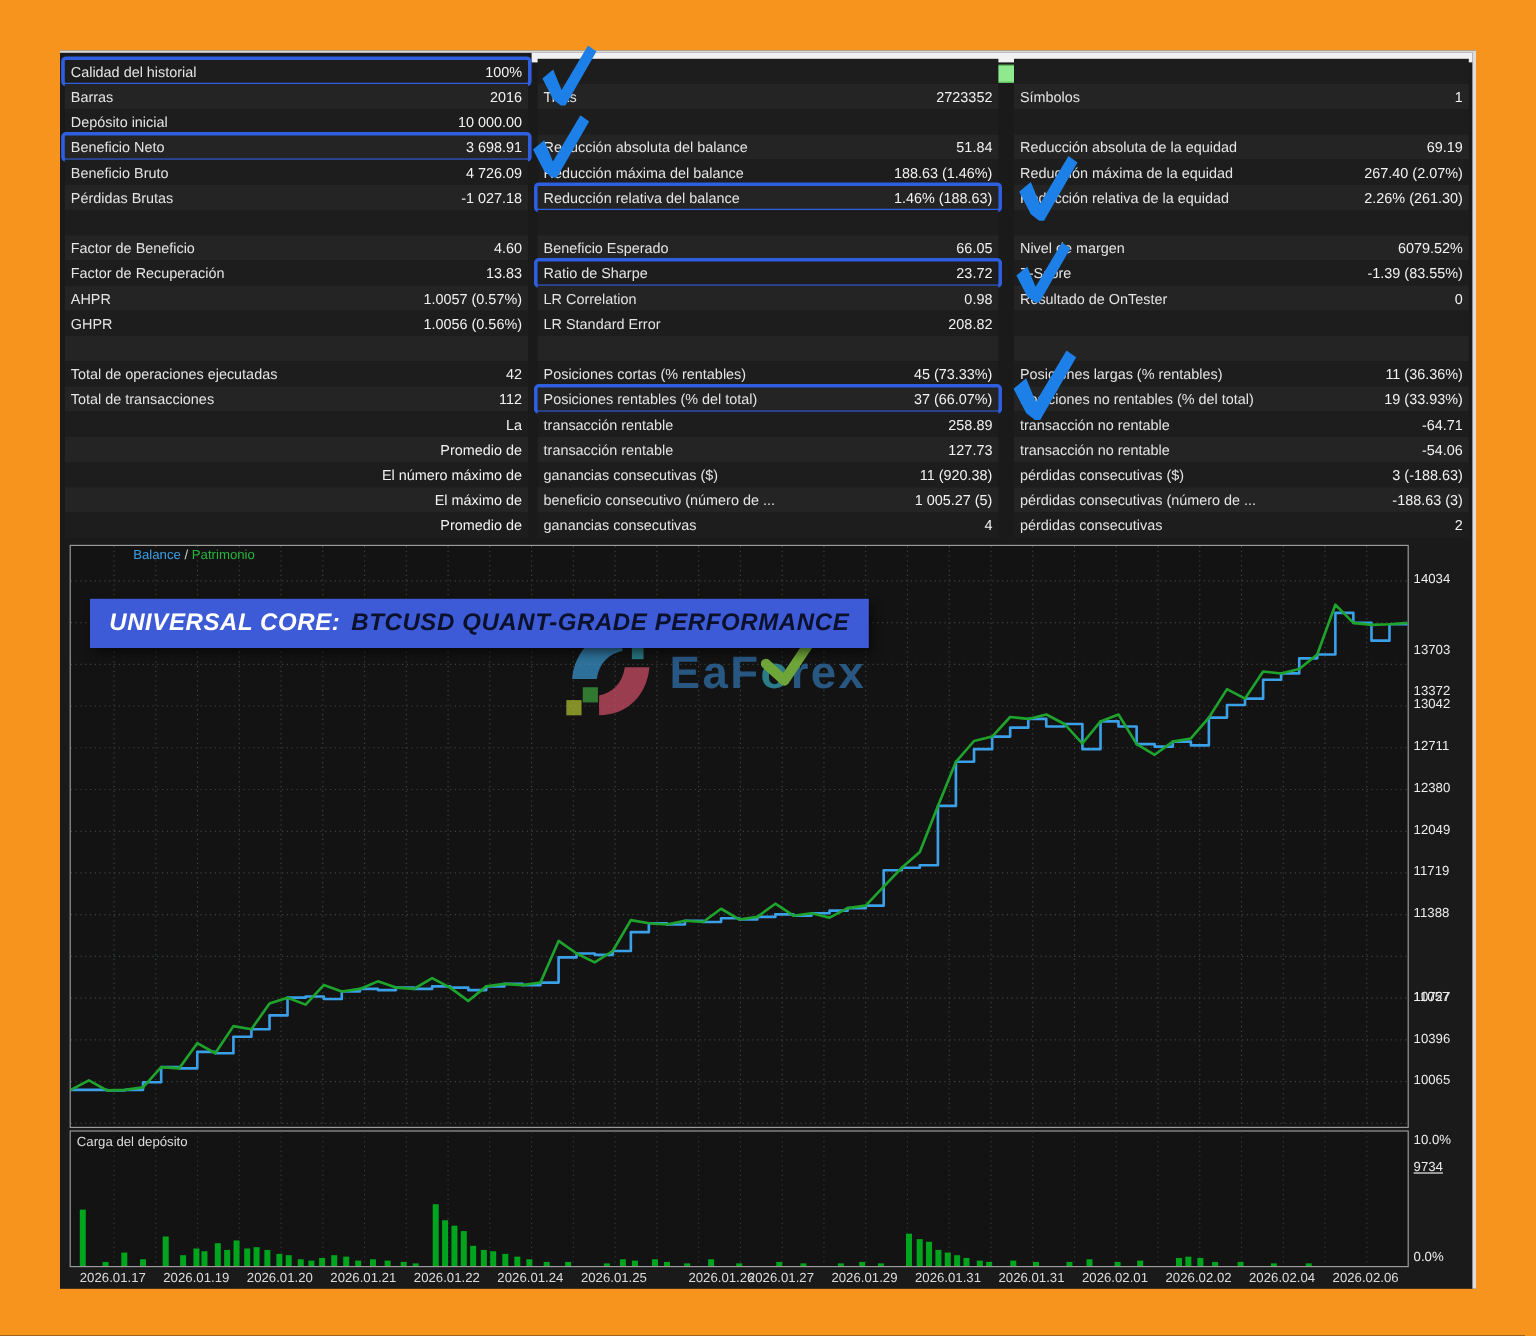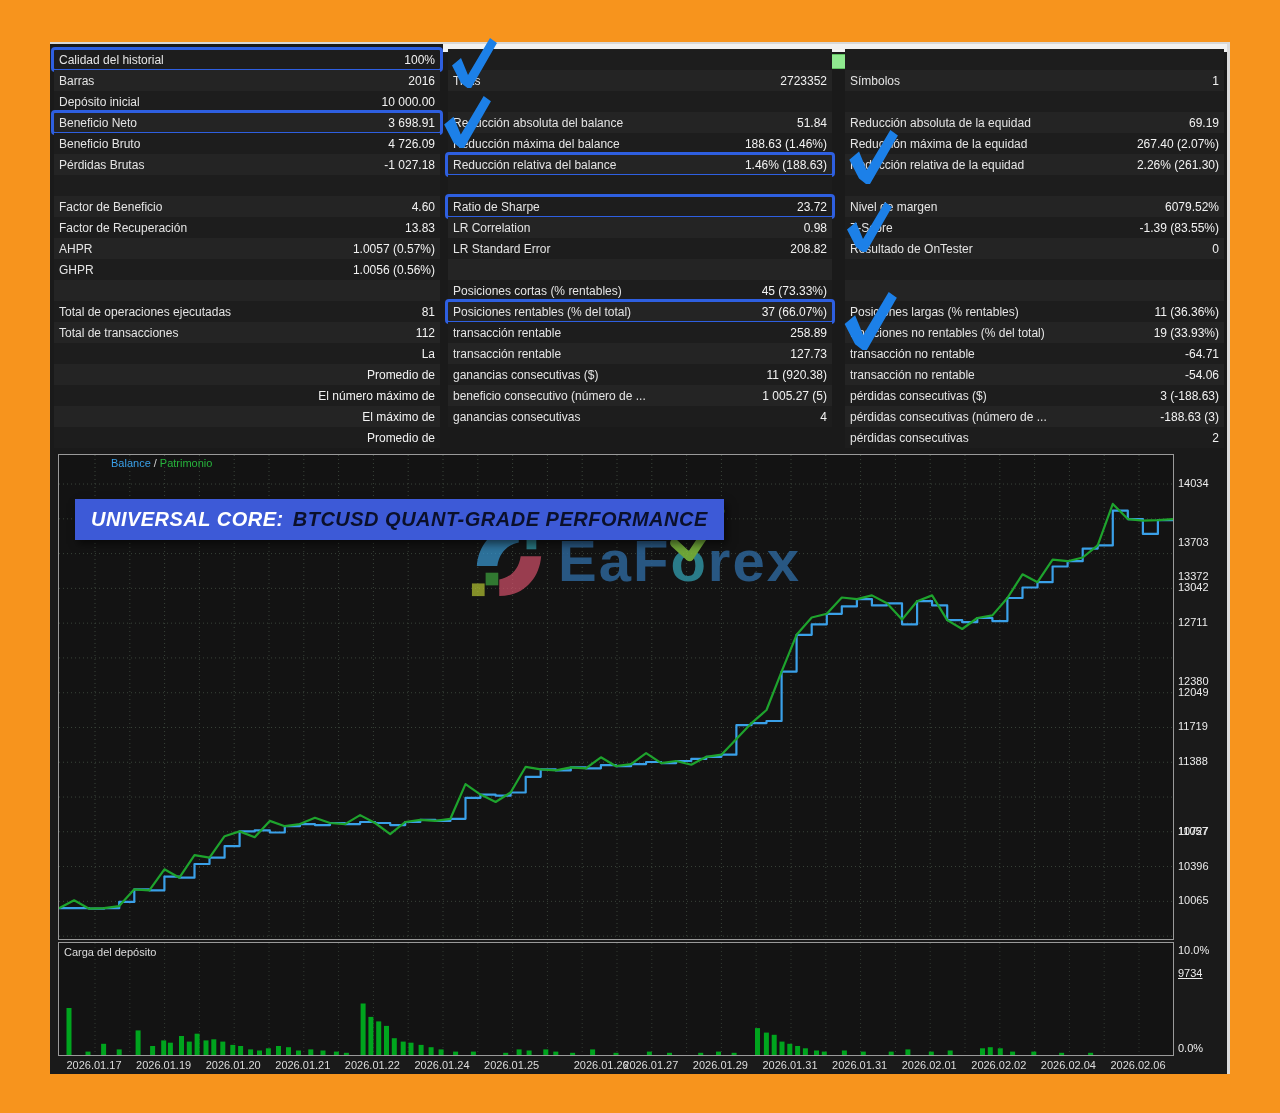--- a/index.html
+++ b/index.html
@@ -54,21 +54,21 @@
   .banner{position:absolute;left:25px;top:455px;height:41px;min-width:585px;
           background:#3D5AD7;display:flex;align-items:center;padding:0 16px;
           font-style:italic;font-weight:bold;font-size:20px;letter-spacing:.5px;
           box-shadow:3px 4px 8px rgba(0,0,0,.55);z-index:6;}
   .banner .b1{color:#FFFFFF;margin-right:9px;white-space:nowrap;}
   .banner .b2{color:#0B102B;white-space:nowrap;}
   
   .logo{position:absolute;left:420px;top:478px;display:flex;align-items:center;
         opacity:.85;z-index:5;pointer-events:none;}
   .logo-icon{margin-right:10px;opacity:.9;}
-  .logo-text{font-size:58px;font-weight:800;color:#2C6396;letter-spacing:2px;line-height:1;}
+  .logo-text{font-size:38px;font-weight:800;color:#2C6396;letter-spacing:2px;line-height:1;}
   .logo-o{position:relative;color:#2F8F9E;display:inline-block;}
   .logo-check{position:absolute;left:-6px;top:-26px;}
 </style>
 </head>
 <body>
 
 <div class="report">
 
   <div class="topstrip"></div>
   <div class="progress"></div>
@@ -119,21 +119,21 @@
       <div class="srow dark">
         <span class="l">GHPR</span>
         <span class="v">1.0056 (0.56%)</span>
       </div>
       <div class="srow lite">
         <span class="l"></span>
         <span class="v"></span>
       </div>
       <div class="srow dark">
         <span class="l">Total de operaciones ejecutadas</span>
-        <span class="v">81</span>
+        <span class="v">42</span>
       </div>
       <div class="srow lite">
         <span class="l">Total de transacciones</span>
         <span class="v">112</span>
       </div>
       <div class="srow dark">
         <span class="l"></span>
         <span class="v">La</span>
       </div>
       <div class="srow lite">
@@ -175,20 +175,24 @@
         <span class="v">188.63 (1.46%)</span>
       </div>
       <div class="srow lite">
         <span class="l">Reducción relativa del balance</span>
         <span class="v">1.46% (188.63)</span>
         <div class="hl"></div>
       </div>
       <div class="srow dark">
         <span class="l"></span>
         <span class="v"></span>
+      </div>
+      <div class="srow lite">
+        <span class="l">Beneficio Esperado</span>
+        <span class="v">66.05</span>
       </div>
       <div class="srow dark">
         <span class="l">Ratio de Sharpe</span>
         <span class="v">23.72</span>
         <div class="hl"></div>
       </div>
       <div class="srow lite">
         <span class="l">LR Correlation</span>
         <span class="v">0.98</span>
       </div>
@@ -492,21 +496,21 @@
       </svg>
   </div>
   <div class="bars-label">Carga del depósito</div>
 
   <div id="ylabels">
       <div class="ylab" style="top: 433.021px;">14034</div>
       <div class="ylab" style="top: 492px;">13703</div>
       <div class="ylab" style="top: 526px;">13372</div>
       <div class="ylab" style="top: 537.329px;">13042</div>
       <div class="ylab" style="top: 572.133px;">12711</div>
-      <div class="ylab" style="top: 606.937px; margin-top: 24px;">12380</div>
+      <div class="ylab" style="top: 606.937px;">12380</div>
       <div class="ylab" style="top: 641.741px;">12049</div>
       <div class="ylab" style="top: 676.441px;">11719</div>
       <div class="ylab" style="top: 711.245px;">11388</div>
       <div class="ylab" style="top: 781px; text-align: right;">11057</div>
       <div class="ylab" style="top: 780.748px;">10727</div>
       <div class="ylab" style="top: 815.552px;">10396</div>
       <div class="ylab" style="top: 850.357px;">10065</div>
       <div class="ylab" style="top: 923px; text-decoration: underline;">9734</div>
     </div>
   <div id="dlabels">

